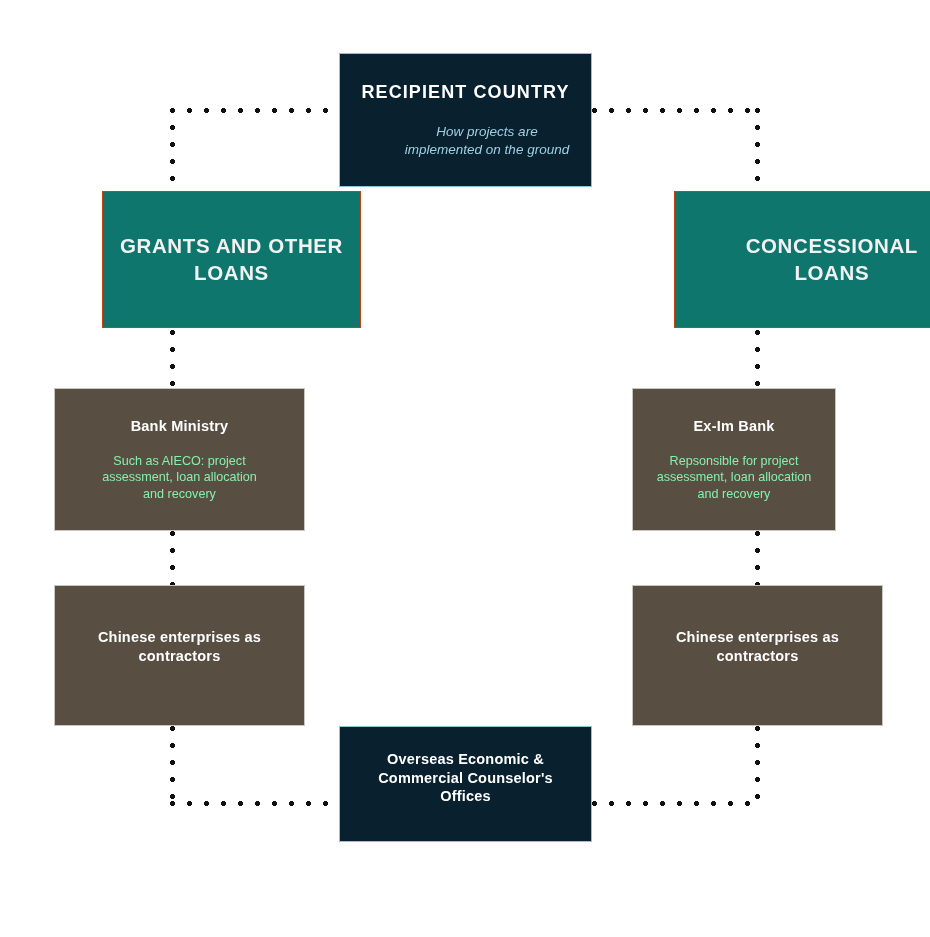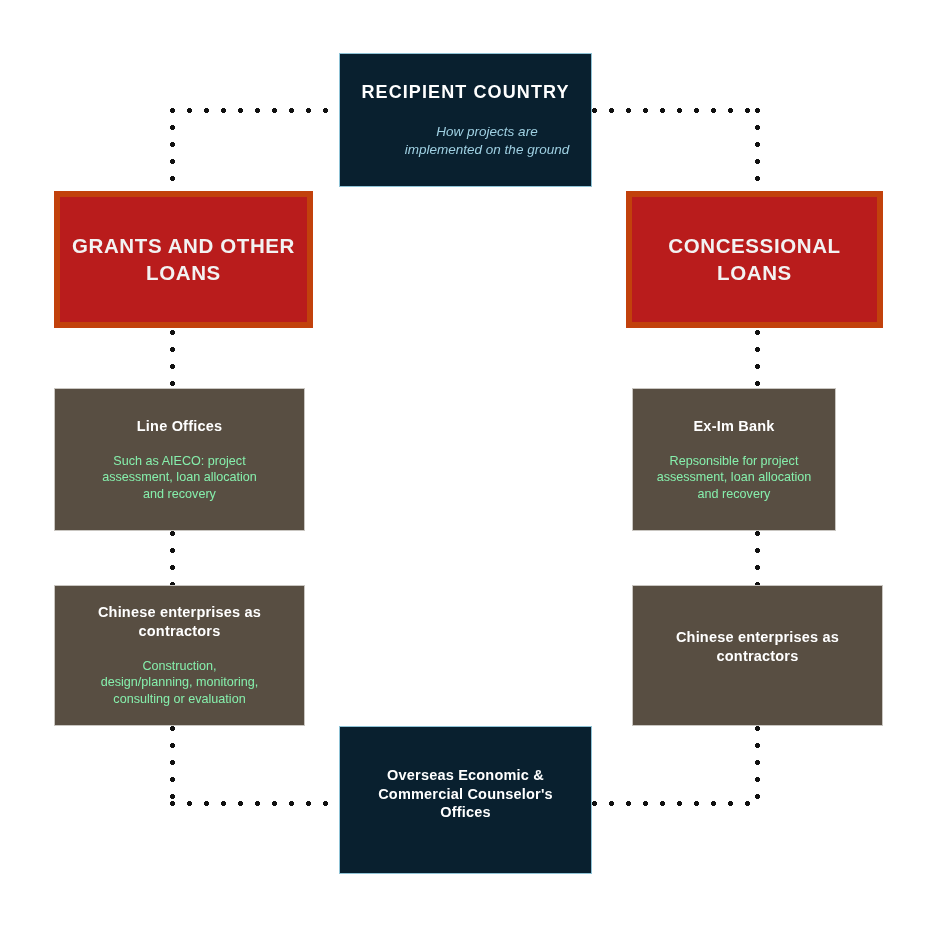--- a/index.html
+++ b/index.html
@@ -36,22 +36,23 @@
     font-weight: bold;
     letter-spacing: 0.2px;
     line-height: 1.25;
   }
   .node .desc {
     line-height: 1.32;
   }
 
   
   .node.black {
-    background: #b91c1c;
-    border: 6px solid #c2410c;
+    background: #0f766e;
+    border: 1px solid #c2410c;
+    margin-left: 48px;
   }
   .node.black .title {
     color: #f2f2f2;
     font-size: 20.5px;
     letter-spacing: 0.6px;
     line-height: 1.3;
   }
 
   
   .node.brown {
@@ -146,40 +147,39 @@
 
   <div class="node navy" id="node-recipient" style="left:339px; top:53px; width:253px; height:134px;">
     <div class="title">RECIPIENT COUNTRY</div>
     <div class="desc">How projects are<br>implemented on the ground</div>
   </div>
 
   <div class="node black" id="node-grants" style="left:54px; top:191px; width:259px; height:137px;">
     <div class="title">GRANTS AND OTHER<br>LOANS</div>
   </div>
 
-  <div class="node black" id="node-concessional" style="left:626px; top:191px; width:257px; height:137px;">
+  <div class="node black" id="node-concessional" style="left:626px; top:191px; width:257px; height:137px;align-items:flex-end;">
     <div class="title">CONCESSIONAL<br>LOANS</div>
   </div>
 
   <div class="node brown" id="node-line-ministry" style="left:54px; top:388px; width:251px; height:143px;">
-    <div class="title">Line Offices</div>
+    <div class="title">Bank Ministry</div>
     <div class="desc">Such as AIECO: project<br>assessment, loan allocation<br>and recovery</div>
   </div>
 
   <div class="node brown" id="node-eximbank" style="left:632px; top:388px; width:204px; height:143px;">
     <div class="title">Ex-Im Bank</div>
     <div class="desc">Repsonsible for project<br>assessment, loan allocation<br>and recovery</div>
   </div>
 
   <div class="node brown" id="node-contractors-left" style="left:54px; top:585px; width:251px; height:141px;">
     <div class="title">Chinese enterprises as<br>contractors</div>
-    <div class="desc">Construction,<br>design/planning, monitoring,<br>consulting or evaluation</div>
   </div>
 
   <div class="node brown" id="node-contractors-right" style="left:632px; top:585px; width:251px; height:141px;">
     <div class="title">Chinese enterprises as<br>contractors</div>
   </div>
 
-  <div class="node navy" id="node-overseas" style="left:339px; top:726px; width:253px; height:148px;">
+  <div class="node navy" id="node-overseas" style="left:339px; top:726px; width:253px; height:116px;">
     <div class="title">Overseas Economic &amp;<br>Commercial Counselor's<br>Offices</div>
   </div>
 
 </div>
 
 </body></html>

